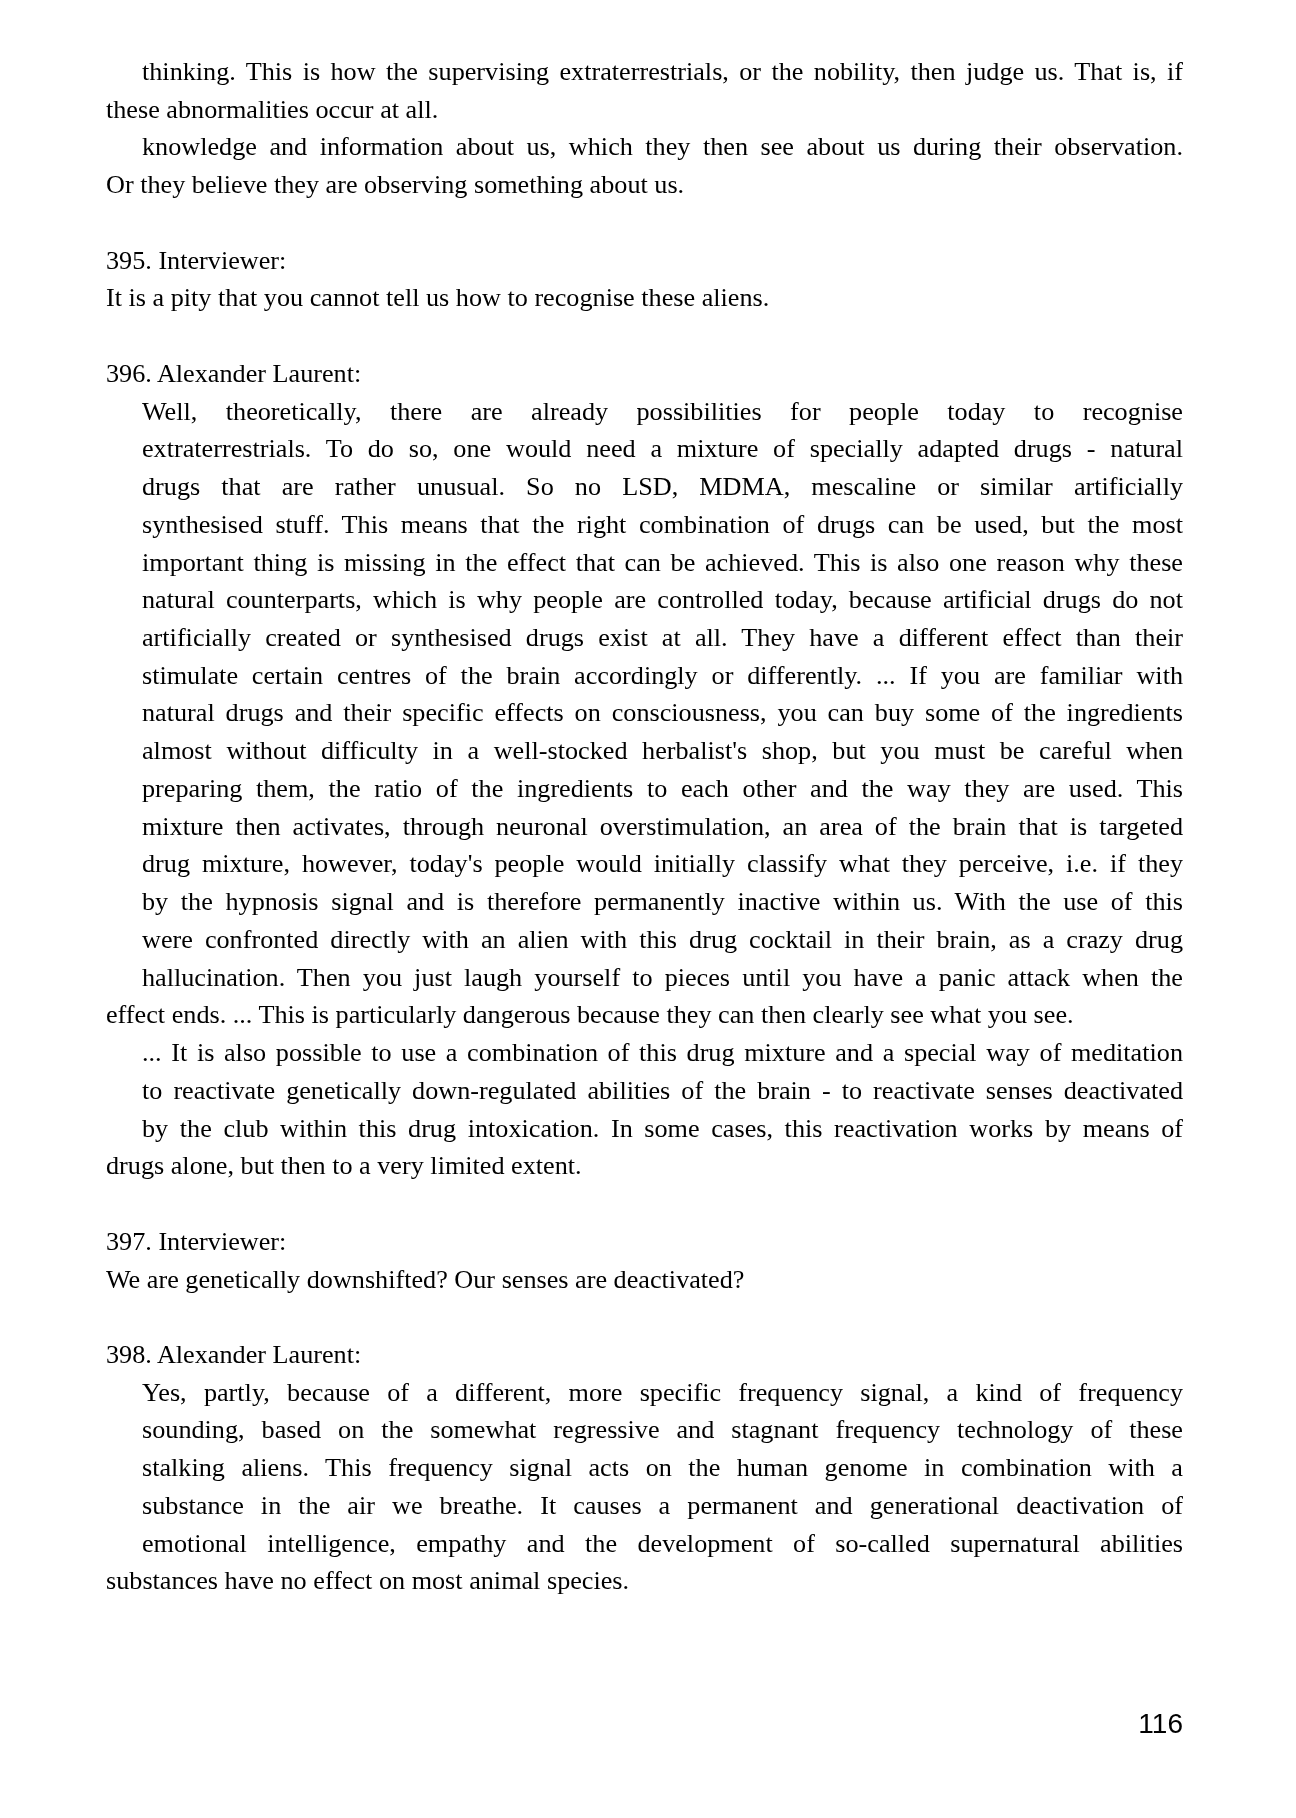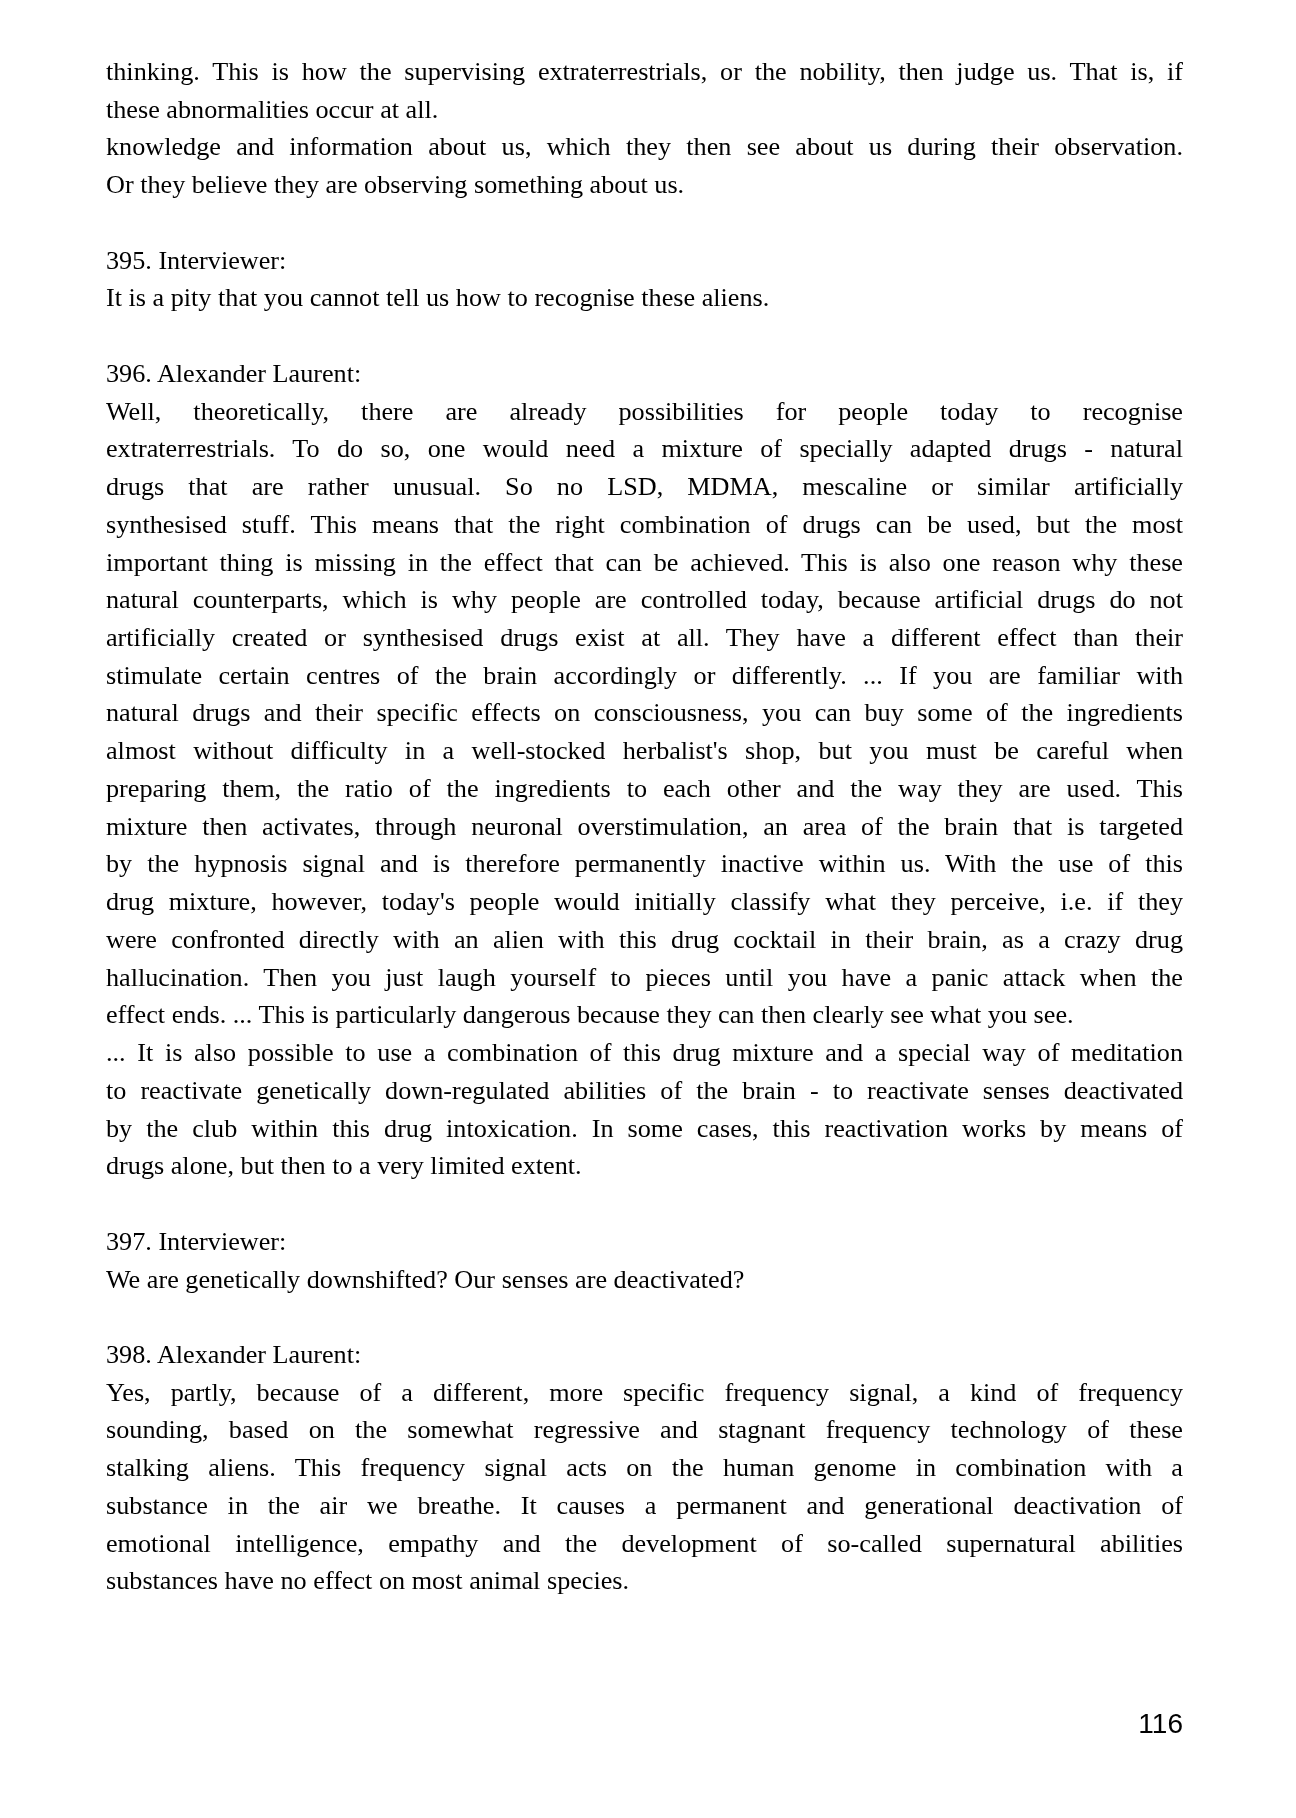--- a/index.html
+++ b/index.html
@@ -33,20 +33,21 @@
   .line {
     display: block;
     height: 37.74px;
     white-space: nowrap;
     overflow: visible;
   }
   .line.j {
     white-space: normal;
     text-align: justify;
     text-align-last: justify;
+    margin-left: 36px;
   }
   .line.blank { }
   .page-number {
     position: absolute;
     right: 113px;
     top: 1712px;
     font-family: "Liberation Sans", "DejaVu Sans", sans-serif;
     font-size: 28px;
     line-height: 24px;
     color: #000000;
@@ -71,22 +72,22 @@
       <span class="line j">drugs that are rather unusual. So no LSD, MDMA, mescaline or similar artificially</span>
       <span class="line j">synthesised stuff. This means that the right combination of drugs can be used, but the most</span>
       <span class="line j">important thing is missing in the effect that can be achieved. This is also one reason why these</span>
       <span class="line j">natural counterparts, which is why people are controlled today, because artificial drugs do not</span>
       <span class="line j">artificially created or synthesised drugs exist at all. They have a different effect than their</span>
       <span class="line j">stimulate certain centres of the brain accordingly or differently. ... If you are familiar with</span>
       <span class="line j">natural drugs and their specific effects on consciousness, you can buy some of the ingredients</span>
       <span class="line j">almost without difficulty in a well-stocked herbalist's shop, but you must be careful when</span>
       <span class="line j">preparing them, the ratio of the ingredients to each other and the way they are used. This</span>
       <span class="line j">mixture then activates, through neuronal overstimulation, an area of the brain that is targeted</span>
+      <span class="line j">drug mixture, however, today's people would initially classify what they perceive, i.e. if they</span>
       <span class="line j">by the hypnosis signal and is therefore permanently inactive within us. With the use of this</span>
-      <span class="line j">drug mixture, however, today's people would initially classify what they perceive, i.e. if they</span>
       <span class="line j">were confronted directly with an alien with this drug cocktail in their brain, as a crazy drug</span>
       <span class="line j">hallucination. Then you just laugh yourself to pieces until you have a panic attack when the</span>
       <span class="line">effect ends. ... This is particularly dangerous because they can then clearly see what you see.</span>
       <span class="line j">... It is also possible to use a combination of this drug mixture and a special way of meditation</span>
       <span class="line j">to reactivate genetically down-regulated abilities of the brain - to reactivate senses deactivated</span>
       <span class="line j">by the club within this drug intoxication. In some cases, this reactivation works by means of</span>
       <span class="line">drugs alone, but then to a very limited extent.</span>
       <span class="line blank">&nbsp;</span>
       <span class="line">397. Interviewer:</span>
       <span class="line">We are genetically downshifted? Our senses are deactivated?</span>

